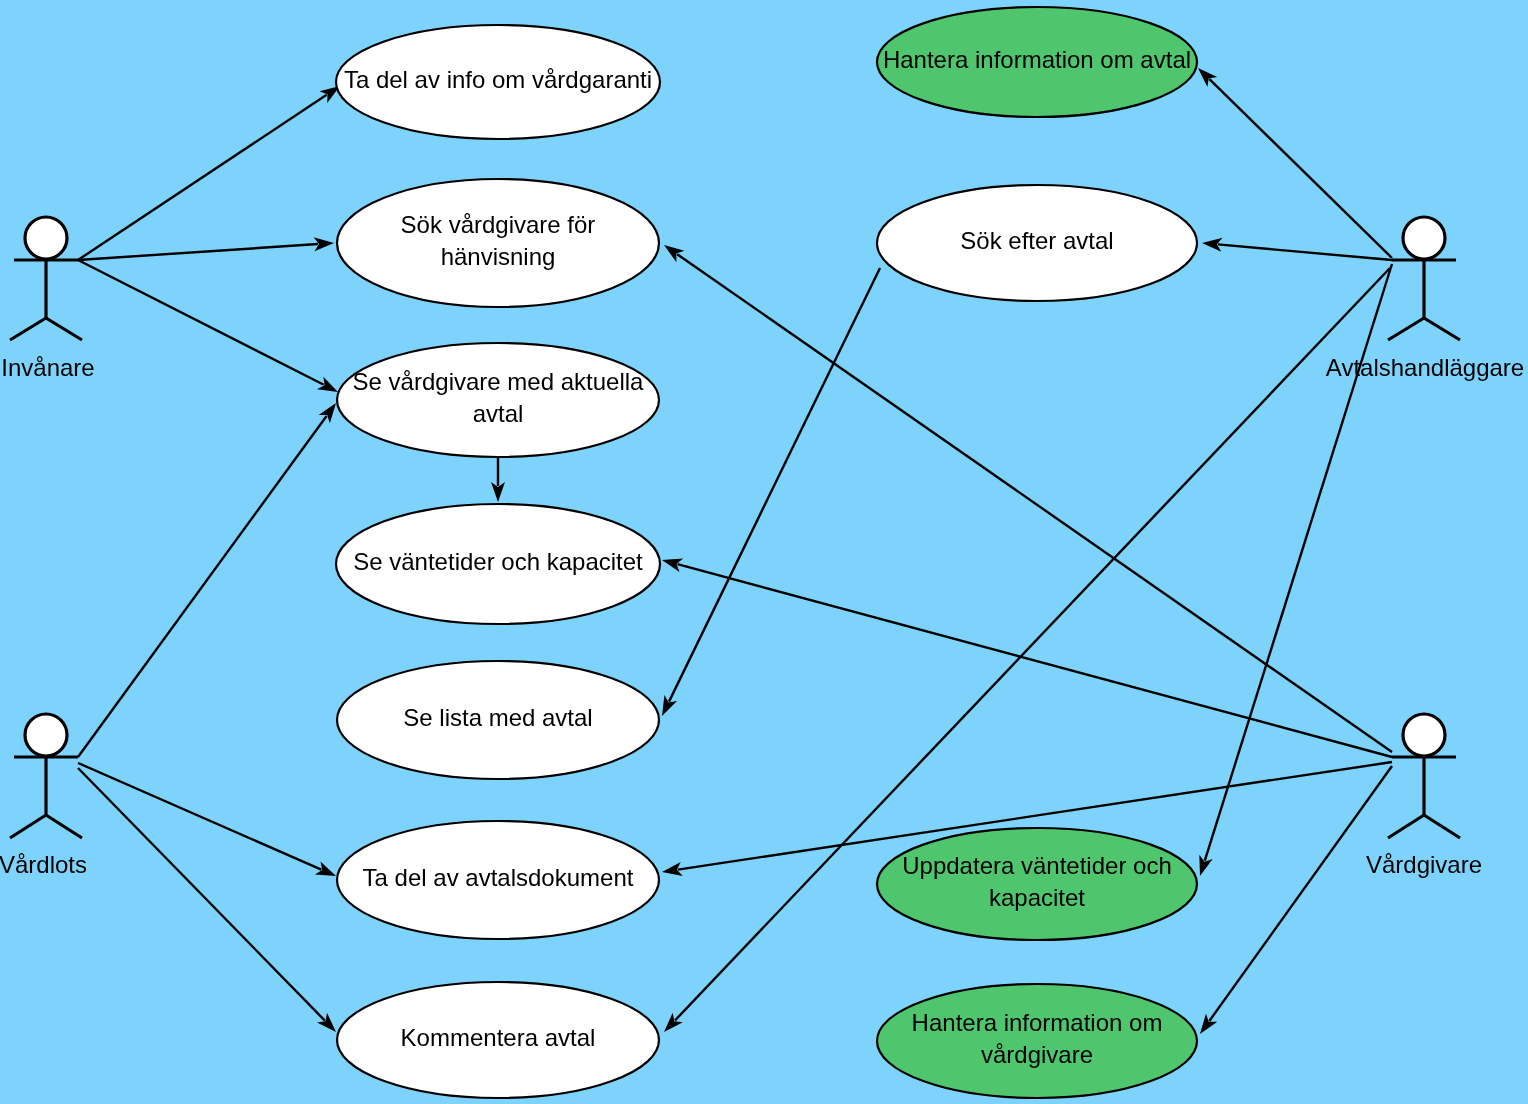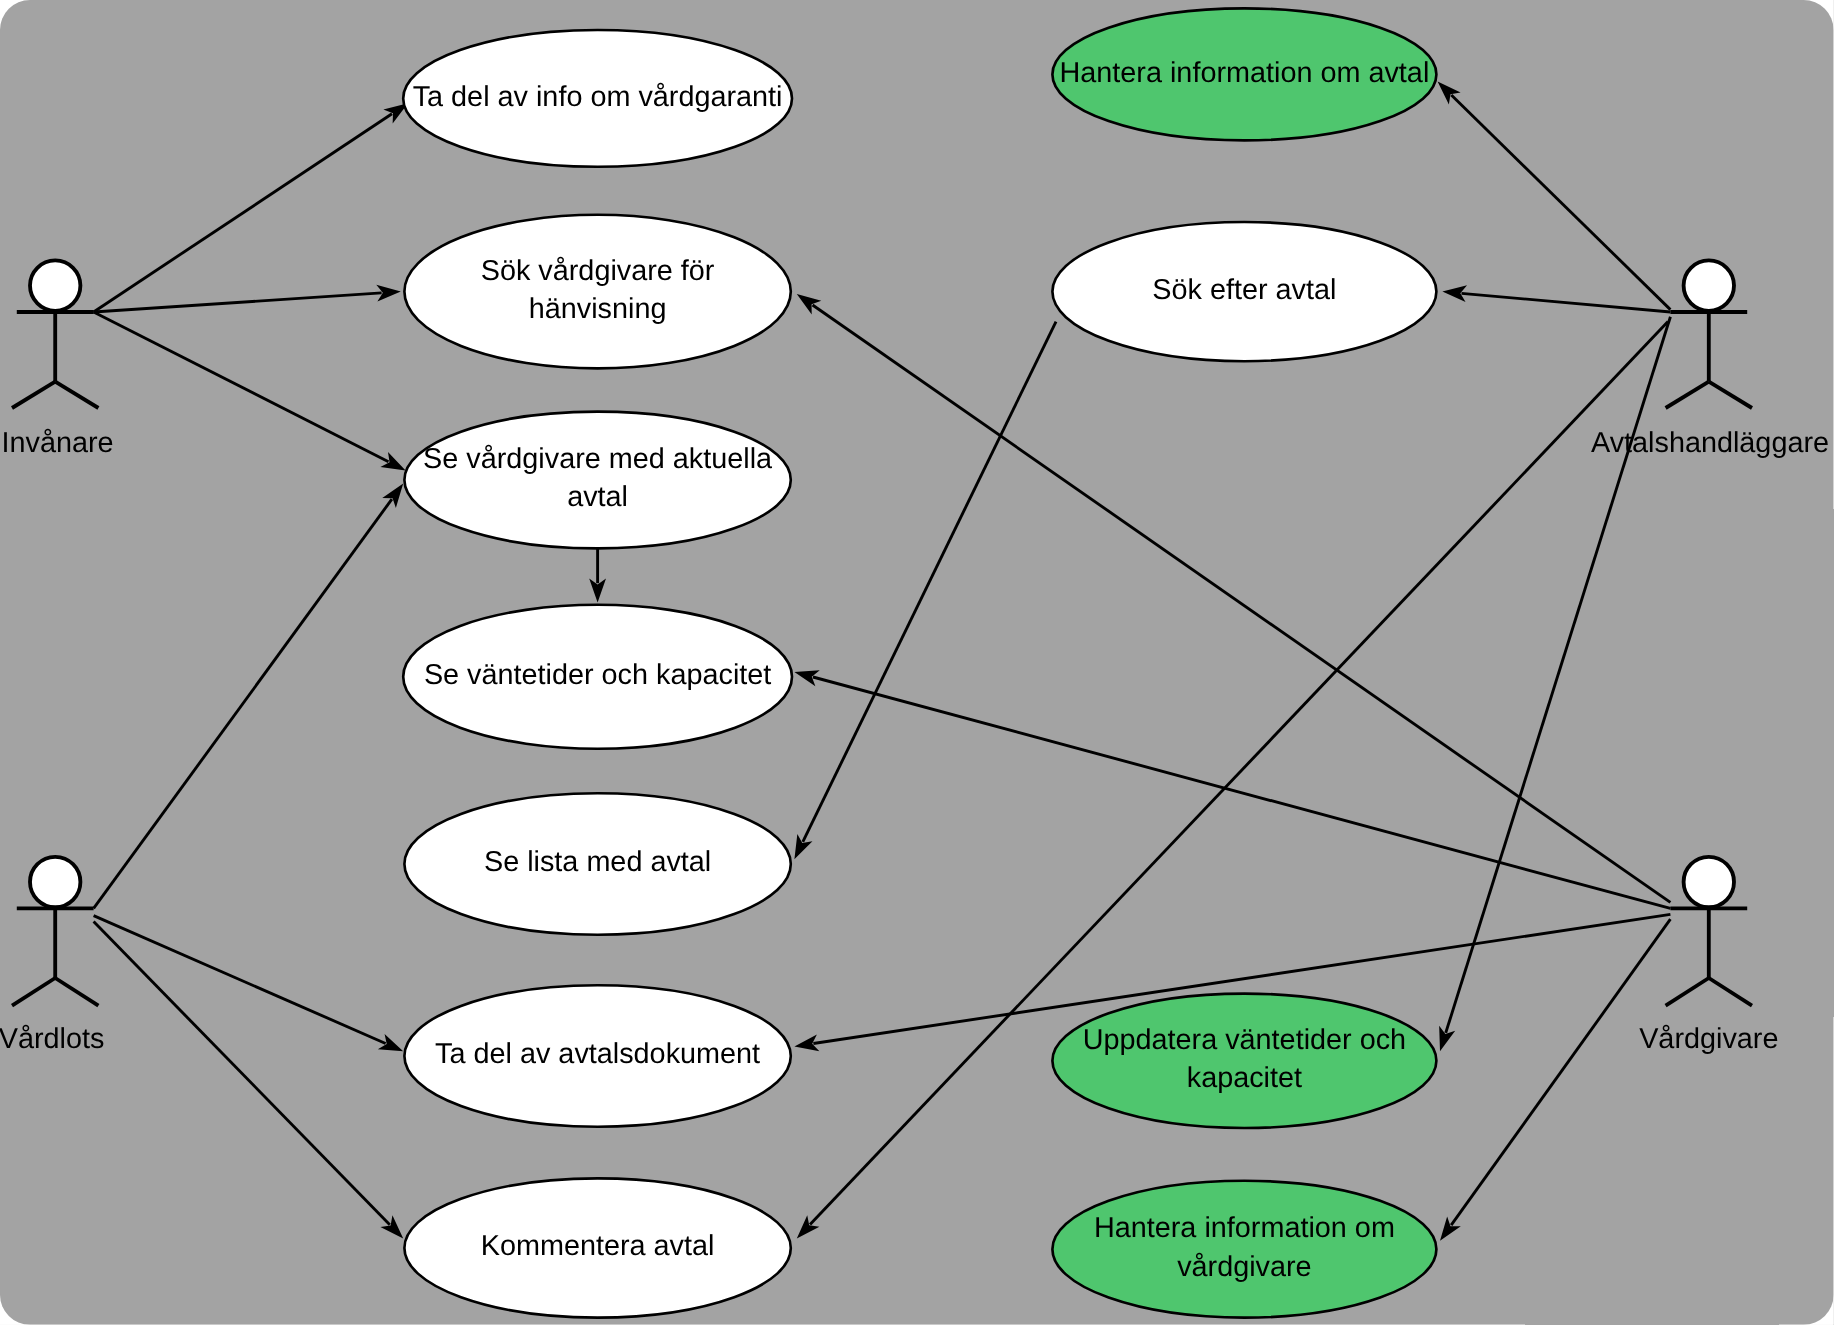--- a/index.html
+++ b/index.html
@@ -7,23 +7,22 @@
     padding: 0;
     background: #ffffff;
   }
   body {
     font-family: "Liberation Sans", sans-serif;
   }
   #diagram-root {
     position: relative;
     width: 1528px;
     height: 1104px;
-    background: #a3a3a3;
+    background: #7dd3fc;
     overflow: hidden;
-    border-radius: 25px;
   }
   svg#uc-svg {
     display: block;
     width: 1528px;
     height: 1104px;
   }
   .uc-ellipse {
     stroke: #000000;
     stroke-width: 2.2;
   }

